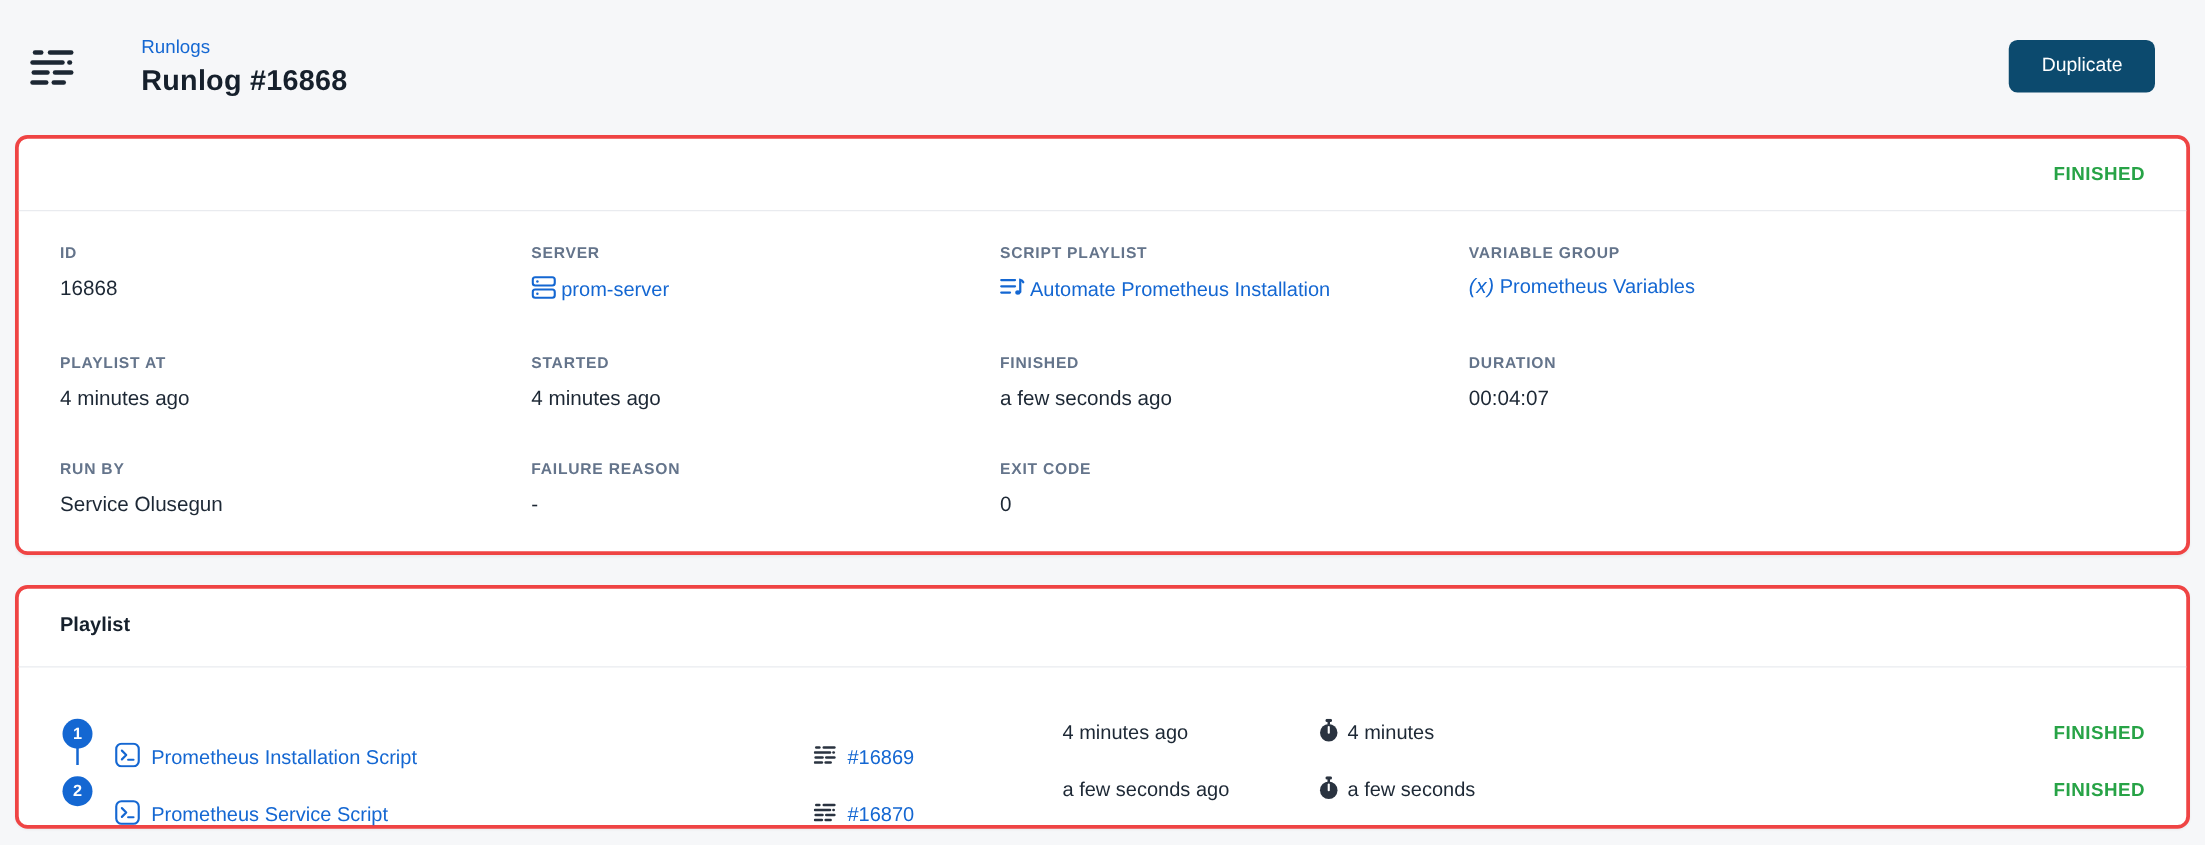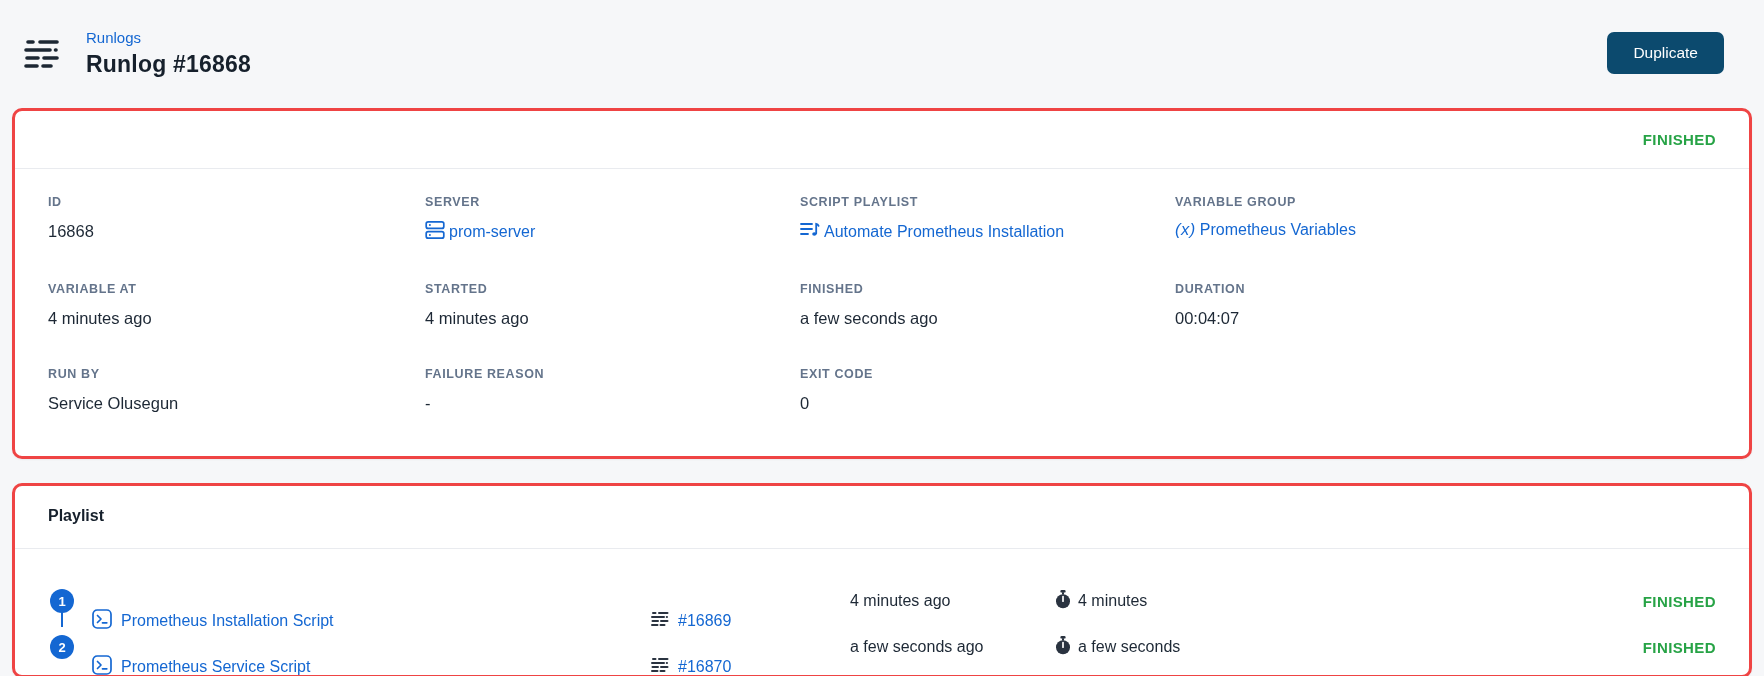--- a/index.html
+++ b/index.html
@@ -9,21 +9,21 @@
     font-family:"Liberation Sans","DejaVu Sans",sans-serif;
     color:#1d2835;
     padding:0 12px;
     overflow:hidden;
   }
   
   .page-header {
     display:flex; align-items:center; justify-content:space-between;
     padding:14px 14px 0 12px; margin-bottom:16px; height:92px;
   }
-  .page-header-left { display:flex; align-items:center; }
+  .page-header-left { display:flex; align-items:center;gap:27px; }
   .header-icon-wrap { width:36px; height:34px; margin-top:4px; }
   .header-texts { margin-left:26px; }
   .breadcrumb-link {
     color:#1467d2; font-size:15px; font-weight:500; text-decoration:none;
     display:inline-block; margin-bottom:5px; cursor:pointer;
   }
   .page-title { font-size:23px; font-weight:700; color:#16202c; letter-spacing:.2px; }
   .btn-primary {
     background:#0c4a6e; color:#fff; border:none; border-radius:7px;
     font-family:inherit; font-size:15.5px; font-weight:500;
@@ -38,21 +38,21 @@
   .status-row {
     height:58px; display:flex; align-items:center; justify-content:flex-end;
     padding:0 33px; border-bottom:1px solid #e9ebef;
   }
   .status-text { color:#27a346; font-size:15px; font-weight:700; letter-spacing:.4px; }
   .fields-grid {
     display:grid; grid-template-columns:377px 375px 375px 1fr;
     padding:26px 33px;
   }
   .field { margin-bottom:38px; }
-  .field.last { margin-bottom:16px; }
+  .field.last { margin-bottom:0; }
   .field-label {
     font-size:12.5px; font-weight:600; color:#64748b;
     letter-spacing:.05em; margin-bottom:10px; line-height:15px;
   }
   .field-value { font-size:16.5px; color:#1d2835; line-height:22px; }
   .field-link {
     display:inline-flex; align-items:center; gap:4px;
     color:#1467d2; text-decoration:none; cursor:pointer;
   }
   .paren-x { font-style:italic; font-size:16.5px; letter-spacing:.5px; }
@@ -163,21 +163,21 @@
 
     <div class="field">
       <div class="field-label">VARIABLE GROUP</div>
       <a class="field-link">
         <span class="paren-x icon">(x)</span>
         <span>Prometheus Variables</span>
       </a>
     </div>
 
     <div class="field">
-      <div class="field-label">VARIABLE AT</div>
+      <div class="field-label">PLAYLIST AT</div>
       <div class="field-value">4 minutes ago</div>
     </div>
 
     <div class="field">
       <div class="field-label">STARTED</div>
       <div class="field-value">4 minutes ago</div>
     </div>
 
     <div class="field">
       <div class="field-label">FINISHED</div>

